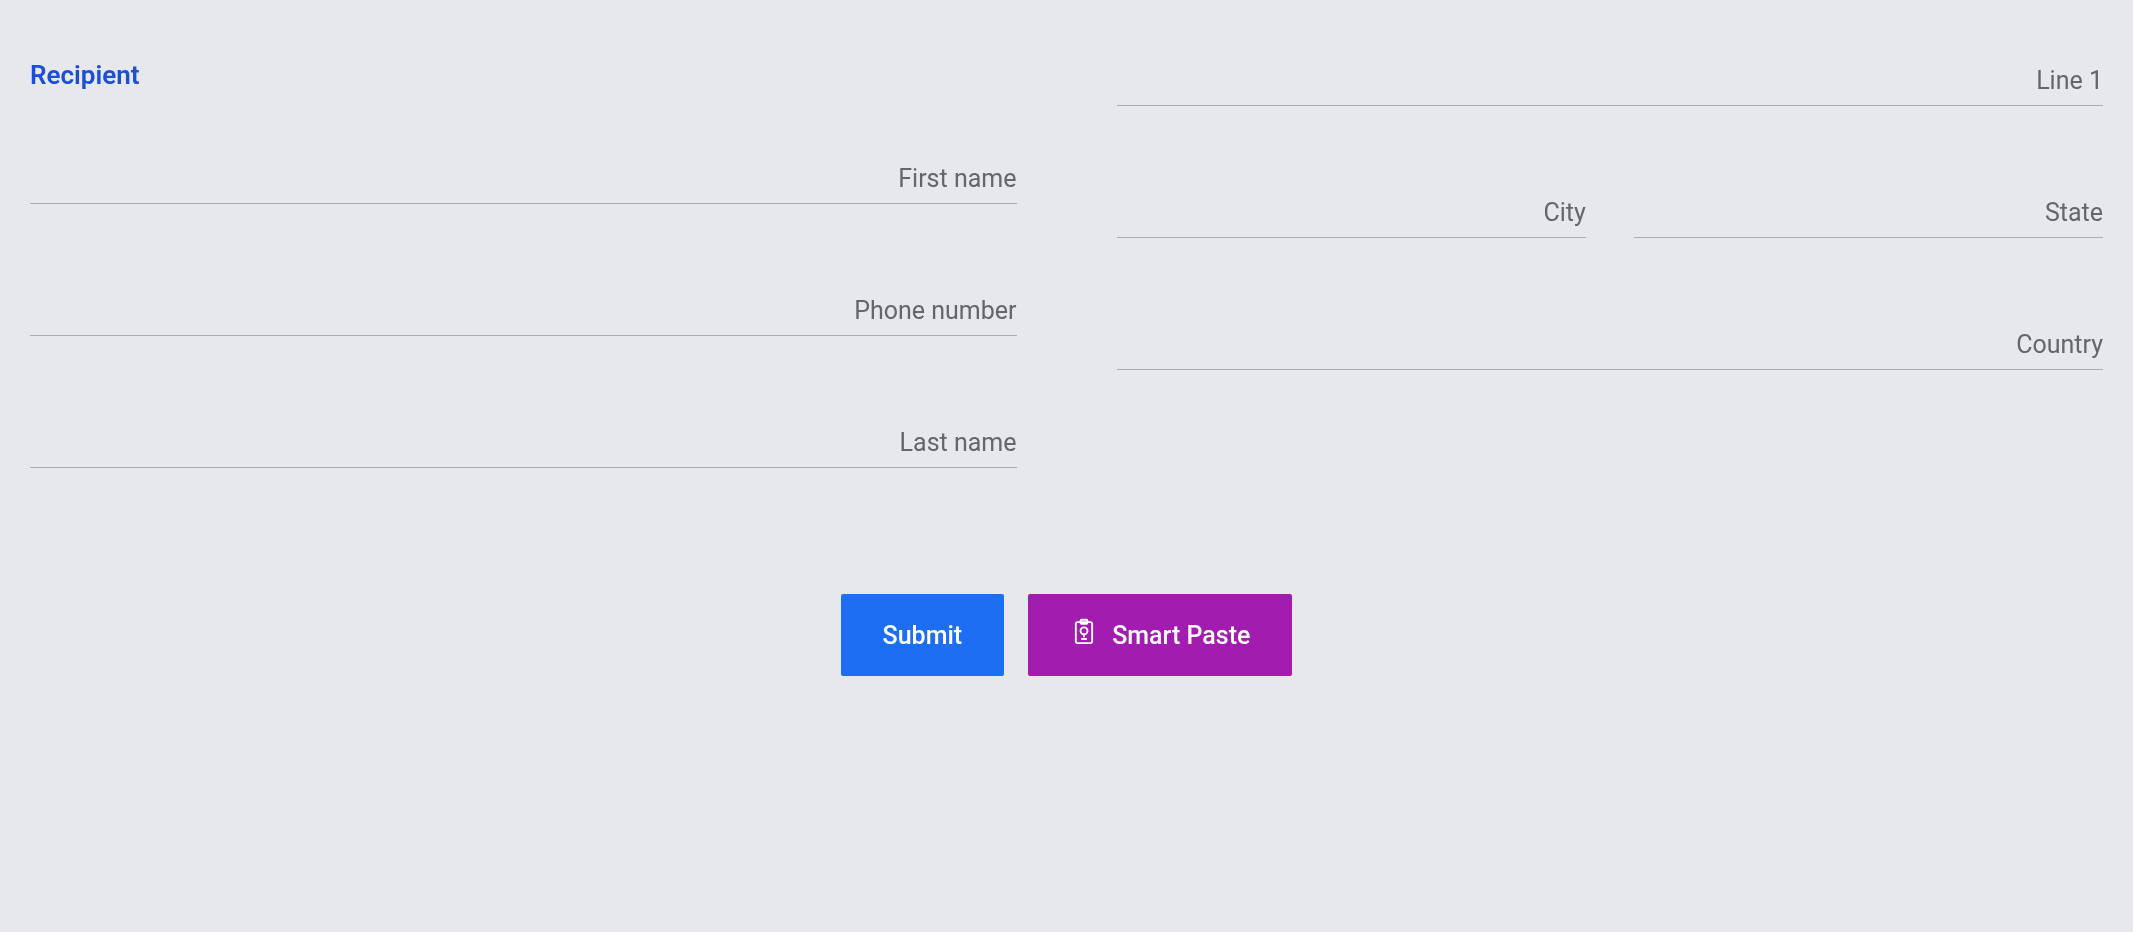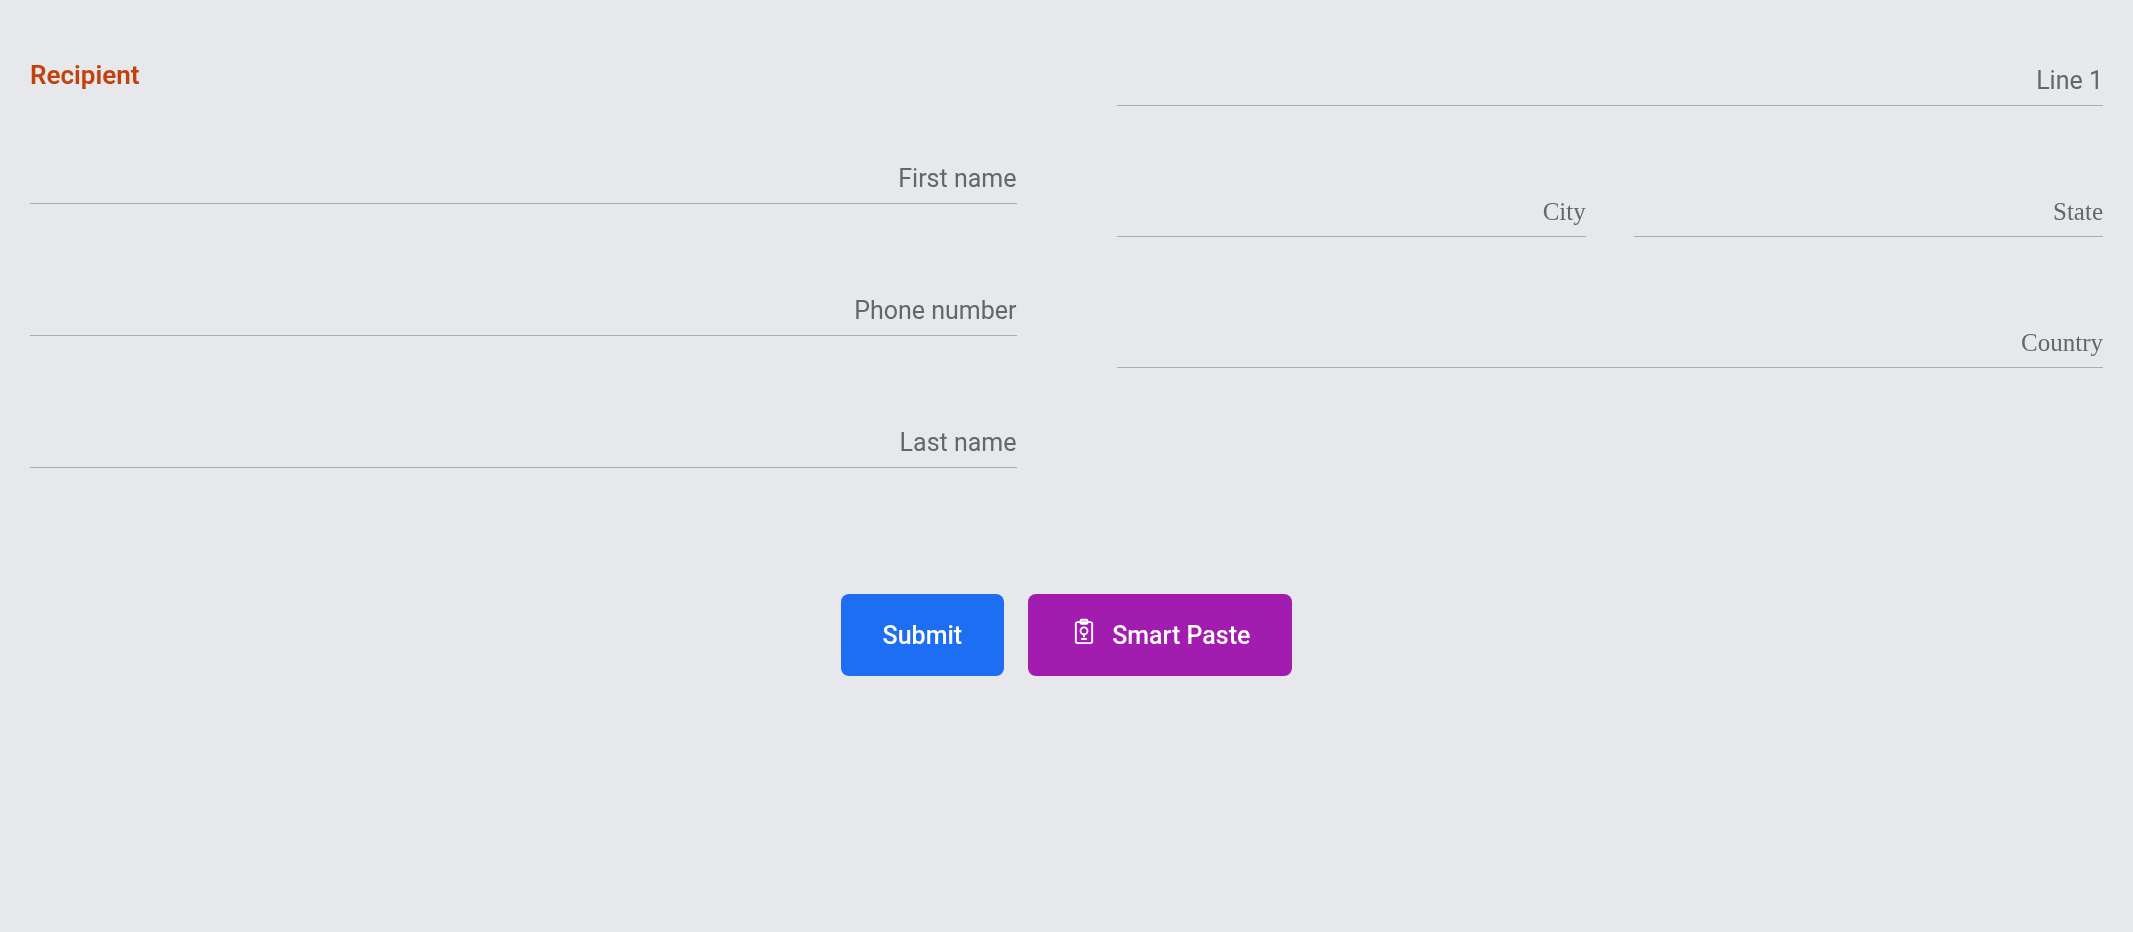--- a/index.html
+++ b/index.html
@@ -17,27 +17,26 @@
     .form-container {
       display: flex;
       gap: 100px;
     }
     .form-section {
       flex: 1;
     }
     .section-title {
       font-size: 26px;
       font-weight: 600;
-      color: #c2410c;
+      color: #1d4ed8;
       margin-bottom: 68px;
     }
     .field-row {
       display: flex;
       gap: 48px;
-      font-family: Liberation Serif, serif;
     }
     .field {
       margin-bottom: 86px;
       flex: 1;
     }
     .field input {
       width: 100%;
       border: none;
       border-bottom: 1.5px solid #a9adb1;
       background: transparent;
@@ -58,21 +57,21 @@
       gap: 24px;
       margin-top: 40px;
     }
     .btn {
       display: inline-flex;
       align-items: center;
       justify-content: center;
       gap: 14px;
       height: 82px;
       padding: 0 42px;
-      border-radius: 8px;
+      border-radius: 2px;
       border: none;
       font-size: 25px;
       font-weight: 500;
       cursor: pointer;
       font-family: inherit;
     }
     .btn-primary {
       background-color: #1d6ef3;
       color: #ffffff;
     }

